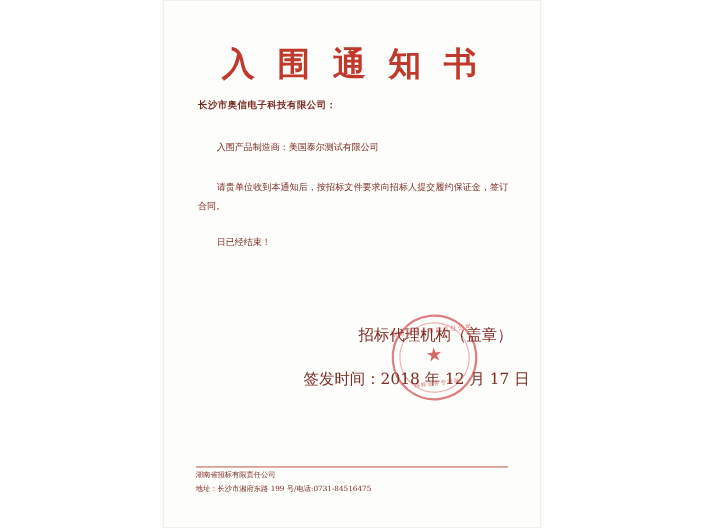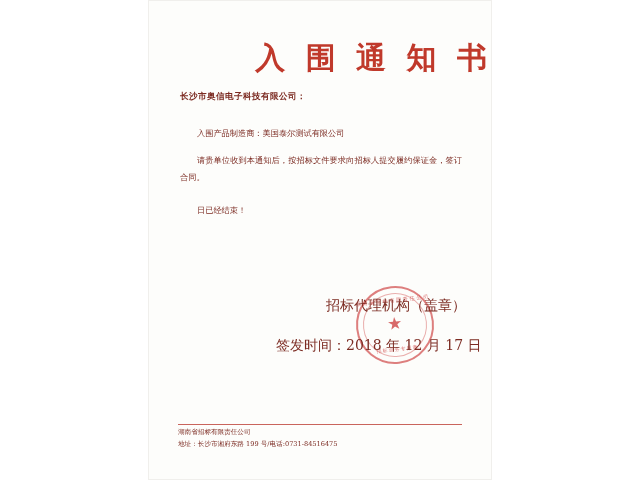--- a/index.html
+++ b/index.html
@@ -39,21 +39,21 @@
     background: #fdfdfb;
     box-shadow: 0 0 0 1px #f0efec inset;
     overflow: hidden;
   }
 
   .doc-title {
     position: absolute;
     top: 38px;
     left: 0;
     width: 344px;
-    text-align: right;
+    text-align: center;
     font-family: "DejaVu Serif", serif;
     font-size: 30px;
     letter-spacing: 5px;
     font-weight: 700;
     color: #c0392b;
     white-space: nowrap;
   }
 
   .body-text {
     position: absolute;
@@ -71,21 +71,21 @@
     font-size: 8.6px;
     letter-spacing: 0.4px;
     margin-bottom: 20px;
     color: #7c2b22;
   }
   .para {
     text-indent: 17px;
     margin-bottom: 2px;
   }
   .para.gap {
-    margin-top: 10px;
+    margin-top: 20px;
   }
   .para.notice {
     margin-top: 16px;
     text-indent: 17px;
   }
 
   .signature-block {
     position: absolute;
     right: 26px;
     top: 296px;

